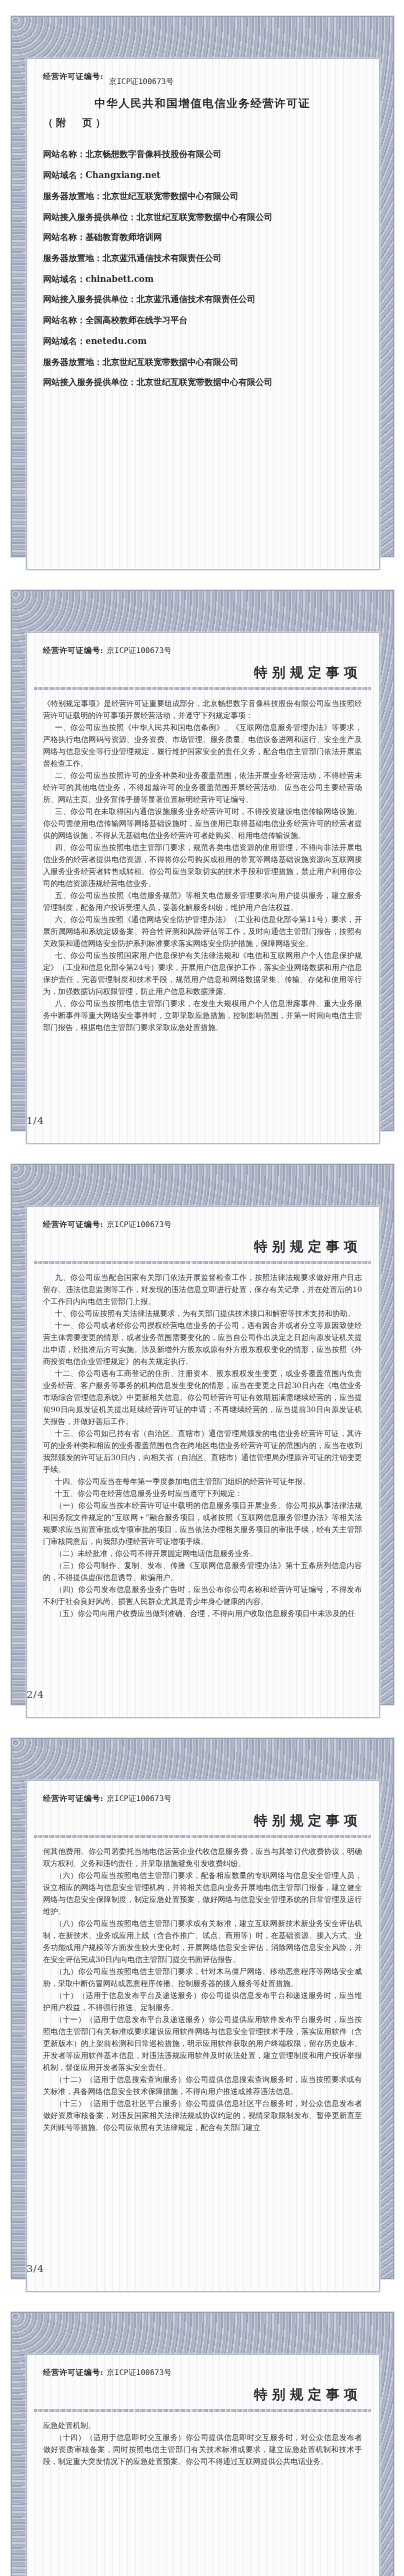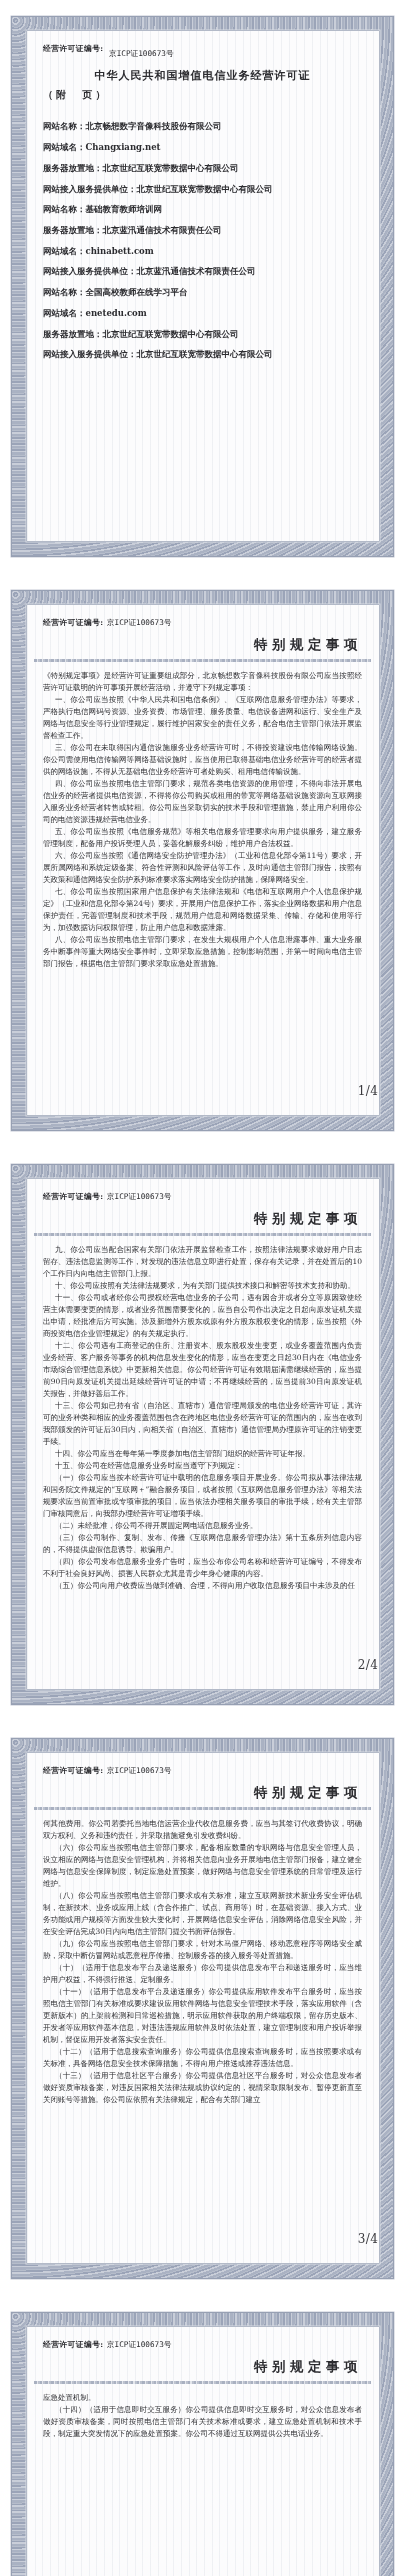--- a/index.html
+++ b/index.html
@@ -8,39 +8,39 @@
   .page{width:383px;height:541px;margin:0 auto 33px auto;box-sizing:border-box;
         padding:15.5px;position:relative;
         background:
           repeating-radial-gradient(circle at 4.6px 4.6px, #b6bdcb 0 1px, #9ba4b8 1px 2.6px, #c9ced9 2.6px 4.1px, #aab2c3 4.1px 6.2px);
         box-shadow: inset 0 0 0 1px #97a0b3, 0 0 0 0.5px #c2c7d2;}
   .page:last-child{margin-bottom:21px;}
   .page-inner{height:100%;box-sizing:border-box;position:relative;
         background:#fcfcfd;
         background-image:repeating-linear-gradient(90deg, rgba(228,231,236,0.55) 0 1px, rgba(255,255,255,0) 1px 7.7px);
         box-shadow:0 0 0 0.5px #8f99ad, 0 0 0 1.5px #d7dbe3;
-        padding:13.4px 16.5px;}
+        padding:13.4px 16.5px;margin-top:28px;}
   .hdr-row{font-size:7.7px;font-weight:bold;letter-spacing:0.5px;}
   .hdr-no{font-weight:normal;font-family:"DejaVu Sans Mono","Liberation Mono",monospace;
           font-size:7.7px;letter-spacing:0;}
   .p1 .hdr-no{position:relative;top:4.6px;left:2.1px;}
   .cert-title{margin-top:13.4px;text-align:center;font-size:11px;font-weight:bold;letter-spacing:1px;}
   .cert-sub{margin-top:5.2px;font-size:10px;font-weight:bold;letter-spacing:3.1px;}
   .p1-body{margin-top:17.5px;font-size:8.5px;font-weight:600;line-height:1.65;}
   .p1-body p{margin:0 0 6.7px 0;}
   .p1-body p.intro{margin-bottom:7.7px;}
   .prov-title{margin-top:7.2px;text-align:right;font-size:13.4px;font-weight:bold;letter-spacing:4.6px;}
   .divider{height:3.1px;margin:5.2px -9.3px 8.2px -9.3px;
         background:repeating-linear-gradient(90deg,#9aa3b6 0 2.6px,#dfe2e9 2.6px 3.6px,#b0b7c6 3.6px 5.7px);
         opacity:.85;}
   .prov-body{font-size:7.5px;line-height:1.6;text-align:justify;}
   .prov-body p{margin:0;}
   .prov-body p.ind{text-indent:1.6em;}
-  .pageno{position:absolute;bottom:17.5px;left:0;width:100%;text-align:right;
-        font-size:12px;letter-spacing:0.5px;color:#3a3a3e;}
+  .pageno{position:absolute;bottom:17.5px;left:0;width:100%;text-align:left;
+        font-size:10px;letter-spacing:0.5px;color:#3a3a3e;}
 </style>
 </head>
 <body>
 
 <div class="page p1">
   <div class="page-inner">
     <div class="hdr-row">
       <span>经营许可证编号:</span>
       <span class="hdr-no">京ICP证100673号</span>
     </div>
@@ -70,20 +70,21 @@
     <div class="page-inner">
       <div class="hdr-row">
         <span>经营许可证编号:</span>
         <span class="hdr-no">京ICP证100673号</span>
       </div>
       <div class="prov-title">特别规定事项</div>
       <div class="divider"></div>
       <div class="prov-body">
           <p>《特别规定事项》是经营许可证重要组成部分，北京畅想数字音像科技股份有限公司应当按照经营许可证载明的许可事项开展经营活动，并遵守下列规定事项：</p>
           <p class="ind">一、你公司应当按照《中华人民共和国电信条例》、《互联网信息服务管理办法》等要求，严格执行电信网码号资源、业务资费、市场管理、服务质量、电信设备进网和运行、安全生产及网络与信息安全等行业管理规定，履行维护国家安全的责任义务，配合电信主管部门依法开展监督检查工作。</p>
+          <p class="ind">二、你公司应当按照许可的业务种类和业务覆盖范围，依法开展业务经营活动，不得经营未经许可的其他电信业务，不得超越许可的业务覆盖范围开展经营活动。应当在公司主要经营场所、网站主页、业务宣传手册等显著位置标明经营许可证编号。</p>
           <p class="ind">三、你公司在未取得国内通信设施服务业务经营许可时，不得投资建设电信传输网络设施。你公司需使用电信传输网等网络基础设施时，应当使用已取得基础电信业务经营许可的经营者提供的网络设施，不得从无基础电信业务经营许可者处购买、租用电信传输设施。</p>
           <p class="ind">四、你公司应当按照电信主管部门要求，规范各类电信资源的使用管理，不得向非法开展电信业务的经营者提供电信资源，不得将你公司购买或租用的带宽等网络基础设施资源向互联网接入服务业务经营者转售或转租。你公司应当采取切实的技术手段和管理措施，禁止用户利用你公司的电信资源违规经营电信业务。</p>
           <p class="ind">五、你公司应当按照《电信服务规范》等相关电信服务管理要求向用户提供服务，建立服务管理制度，配备用户投诉受理人员，妥善化解服务纠纷，维护用户合法权益。</p>
           <p class="ind">六、你公司应当按照《通信网络安全防护管理办法》（工业和信息化部令第11号）要求，开展所属网络和系统定级备案、符合性评测和风险评估等工作，及时向通信主管部门报告，按照有关政策和通信网络安全防护系列标准要求落实网络安全防护措施，保障网络安全。</p>
           <p class="ind">七、你公司应当按照国家用户信息保护有关法律法规和《电信和互联网用户个人信息保护规定》（工业和信息化部令第24号）要求，开展用户信息保护工作，落实企业网络数据和用户信息保护责任，完善管理制度和技术手段，规范用户信息和网络数据采集、传输、存储和使用等行为，加强数据访问权限管理，防止用户信息和数据泄露。</p>
           <p class="ind">八、你公司应当按照电信主管部门要求，在发生大规模用户个人信息泄露事件、重大业务服务中断事件等重大网络安全事件时，立即采取应急措施，控制影响范围，并第一时间向电信主管部门报告，根据电信主管部门要求采取应急处置措施。</p>
         </div>
       <div class="pageno">1/4</div>
     </div>
   </div>

